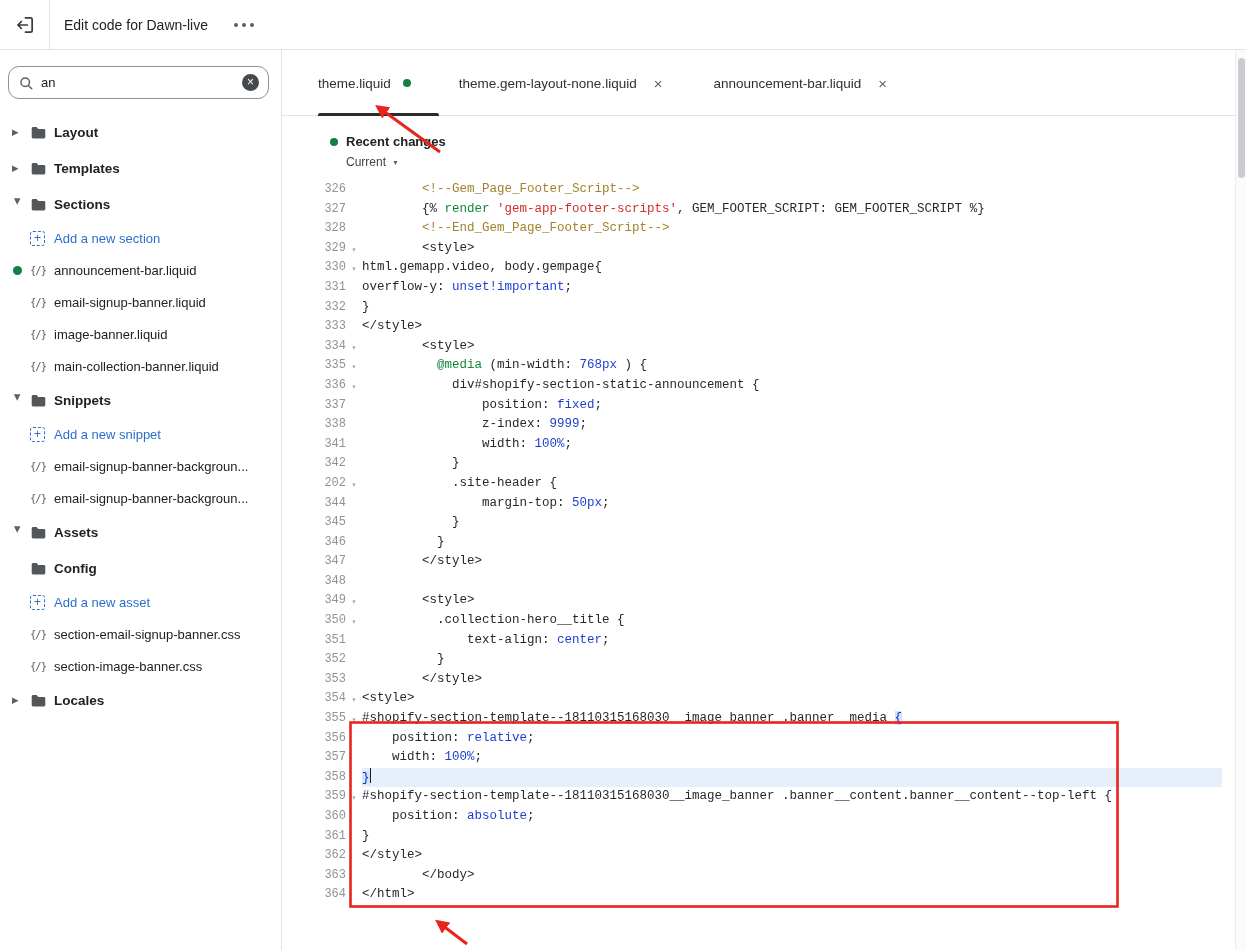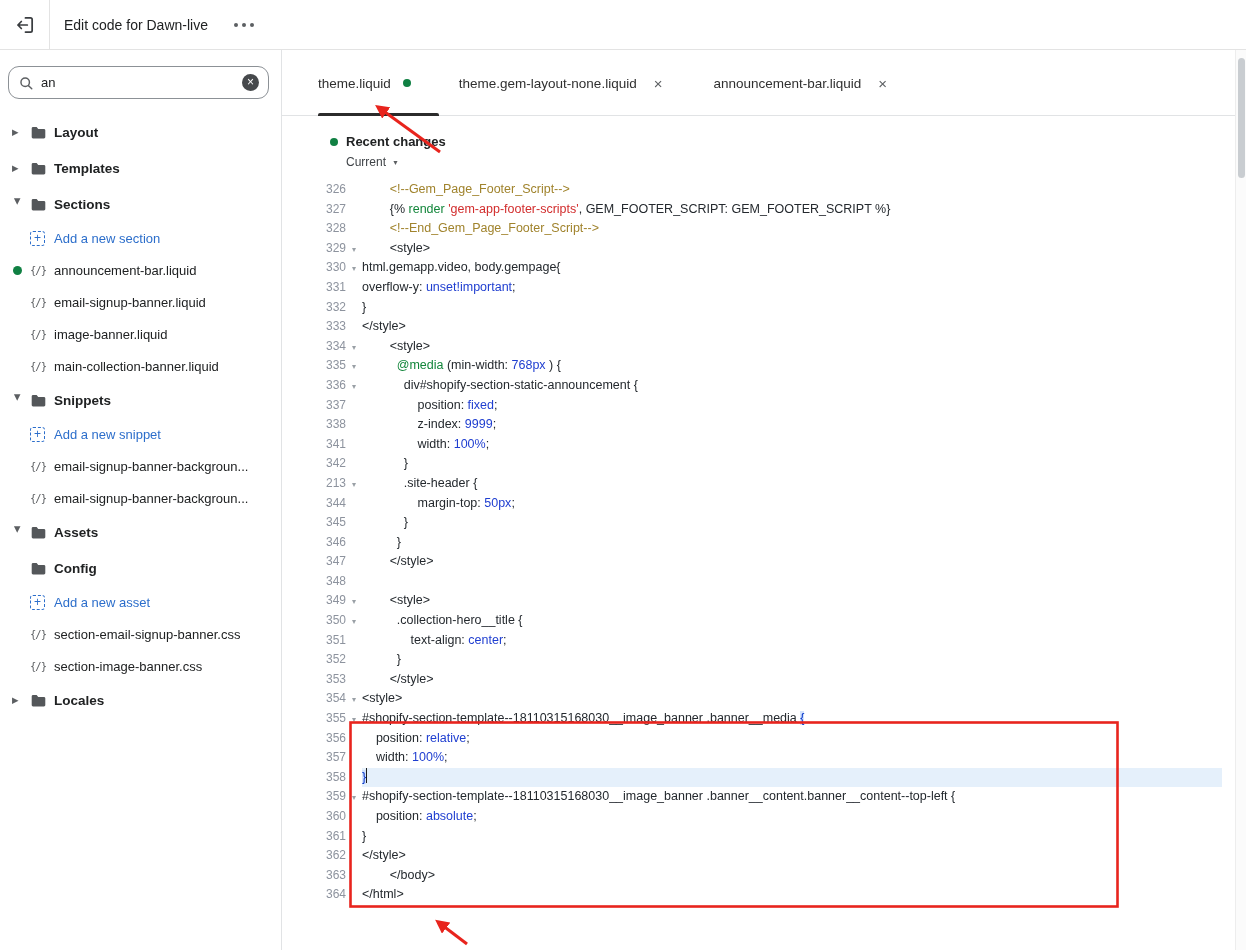--- a/index.html
+++ b/index.html
@@ -69,21 +69,21 @@
   .history{position:absolute;left:48px;top:84px}
   .hrow{display:flex;align-items:center;gap:8px}
   .hdot{width:8px;height:8px;border-radius:50%;background:var(--green)}
   .hlabel{font-size:13px;font-weight:600;color:#202223}
   .vrow{display:flex;align-items:center;gap:6px;margin:6px 0 0 16px;cursor:pointer}
   .vrow span:first-child{font-size:12px;color:#3f4347}
   .vcaret{font-size:7px;color:#5c5f62}
 
   
   .editor{position:absolute;left:24px;top:130px;right:24px;z-index:1;
-    font-family:Liberation Sans, sans-serif;font-size:12.5px;line-height:19.6px}
+    font-family:Liberation Mono, monospace;font-size:12.5px;line-height:19.6px}
   .crow{display:flex;height:19.6px;white-space:pre}
   .gut{flex:0 0 40px;width:40px;text-align:right;color:#8d939e;font-size:12px}
   .fold{flex:0 0 16px;width:16px;text-align:center;color:#9aa0a6;font-size:8px;line-height:21px}
   .codeln{flex:1;color:var(--syn-plain)}
   .crow.active .codeln{background:var(--active-line)}
   .tk-comment{color:var(--syn-comment)}
   .tk-keyword{color:var(--syn-keyword)}
   .tk-string{color:var(--syn-string)}
   .tk-value{color:var(--syn-value)}
   .tk-plain{color:var(--syn-plain)}
@@ -282,21 +282,21 @@
         <div class="crow"><span class="gut">331</span><span class="fold"></span><span class="codeln"><span class="tk-plain">overflow-y: </span><span class="tk-value">unset!important</span><span class="tk-plain">;</span></span></div>
         <div class="crow"><span class="gut">332</span><span class="fold"></span><span class="codeln"><span class="tk-plain">}</span></span></div>
         <div class="crow"><span class="gut">333</span><span class="fold"></span><span class="codeln"><span class="tk-plain">&lt;/style&gt;</span></span></div>
         <div class="crow"><span class="gut">334</span><span class="fold">▾</span><span class="codeln"><span class="tk-plain">        &lt;style&gt;</span></span></div>
         <div class="crow"><span class="gut">335</span><span class="fold">▾</span><span class="codeln"><span class="tk-plain">          </span><span class="tk-keyword">@media</span><span class="tk-plain"> (min-width: </span><span class="tk-value">768px</span><span class="tk-plain"> ) {</span></span></div>
         <div class="crow"><span class="gut">336</span><span class="fold">▾</span><span class="codeln"><span class="tk-plain">            div#shopify-section-static-announcement {</span></span></div>
         <div class="crow"><span class="gut">337</span><span class="fold"></span><span class="codeln"><span class="tk-plain">                position: </span><span class="tk-value">fixed</span><span class="tk-plain">;</span></span></div>
         <div class="crow"><span class="gut">338</span><span class="fold"></span><span class="codeln"><span class="tk-plain">                z-index: </span><span class="tk-value">9999</span><span class="tk-plain">;</span></span></div>
         <div class="crow"><span class="gut">341</span><span class="fold"></span><span class="codeln"><span class="tk-plain">                width: </span><span class="tk-value">100%</span><span class="tk-plain">;</span></span></div>
         <div class="crow"><span class="gut">342</span><span class="fold"></span><span class="codeln"><span class="tk-plain">            }</span></span></div>
-        <div class="crow"><span class="gut">213</span><span class="fold">▾</span><span class="codeln"><span class="tk-plain">            .site-header {</span></span></div>
+        <div class="crow"><span class="gut">202</span><span class="fold">▾</span><span class="codeln"><span class="tk-plain">            .site-header {</span></span></div>
         <div class="crow"><span class="gut">344</span><span class="fold"></span><span class="codeln"><span class="tk-plain">                margin-top: </span><span class="tk-value">50px</span><span class="tk-plain">;</span></span></div>
         <div class="crow"><span class="gut">345</span><span class="fold"></span><span class="codeln"><span class="tk-plain">            }</span></span></div>
         <div class="crow"><span class="gut">346</span><span class="fold"></span><span class="codeln"><span class="tk-plain">          }</span></span></div>
         <div class="crow"><span class="gut">347</span><span class="fold"></span><span class="codeln"><span class="tk-plain">        &lt;/style&gt;</span></span></div>
         <div class="crow"><span class="gut">348</span><span class="fold"></span><span class="codeln"><span class="tk-plain"></span></span></div>
         <div class="crow"><span class="gut">349</span><span class="fold">▾</span><span class="codeln"><span class="tk-plain">        &lt;style&gt;</span></span></div>
         <div class="crow"><span class="gut">350</span><span class="fold">▾</span><span class="codeln"><span class="tk-plain">          .collection-hero__title {</span></span></div>
         <div class="crow"><span class="gut">351</span><span class="fold"></span><span class="codeln"><span class="tk-plain">              text-align: </span><span class="tk-value">center</span><span class="tk-plain">;</span></span></div>
         <div class="crow"><span class="gut">352</span><span class="fold"></span><span class="codeln"><span class="tk-plain">          }</span></span></div>
         <div class="crow"><span class="gut">353</span><span class="fold"></span><span class="codeln"><span class="tk-plain">        &lt;/style&gt;</span></span></div>

